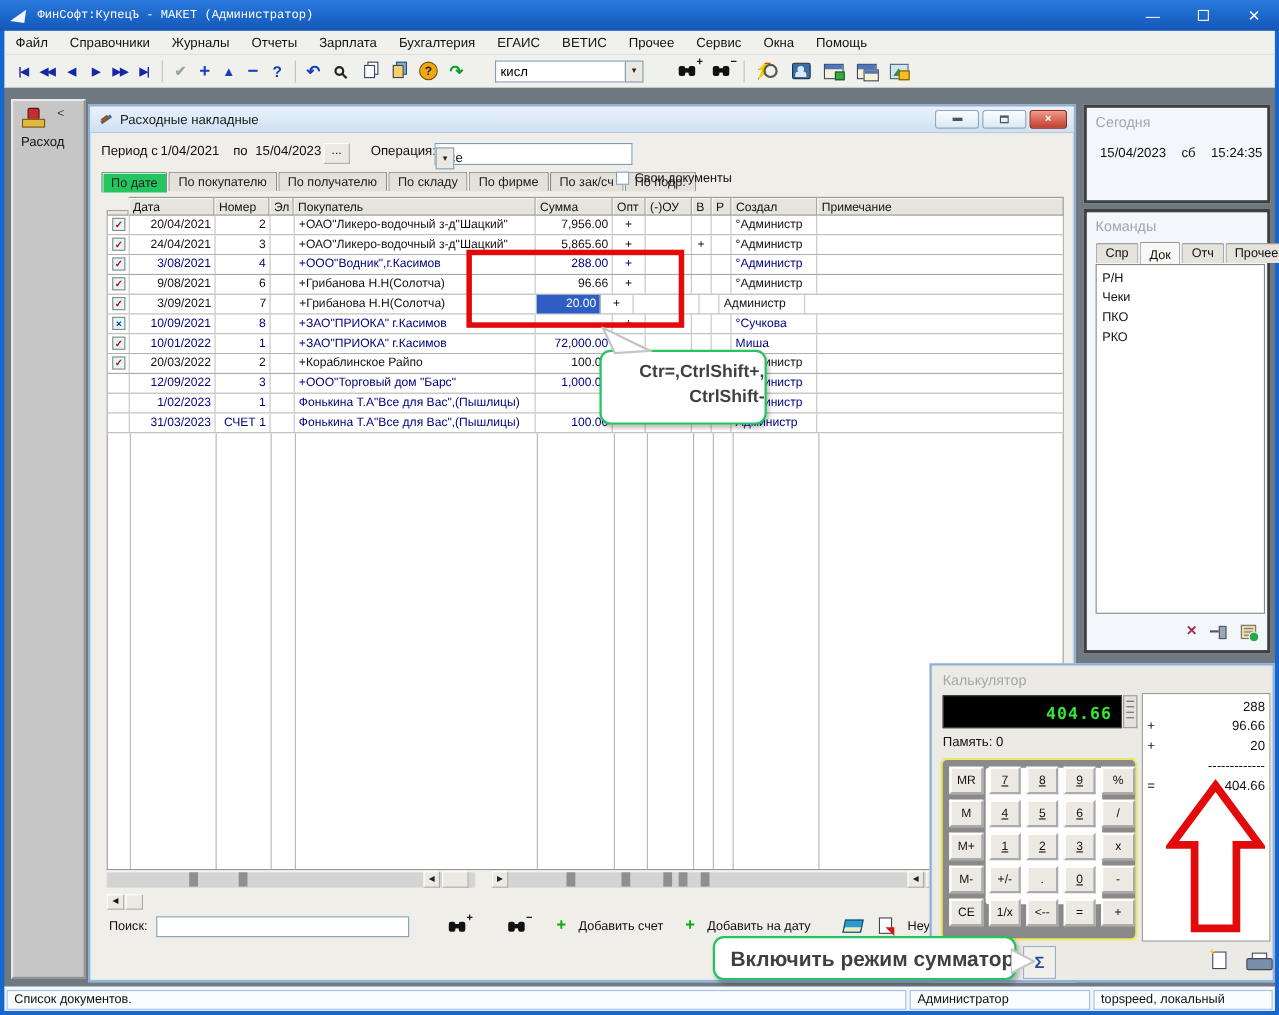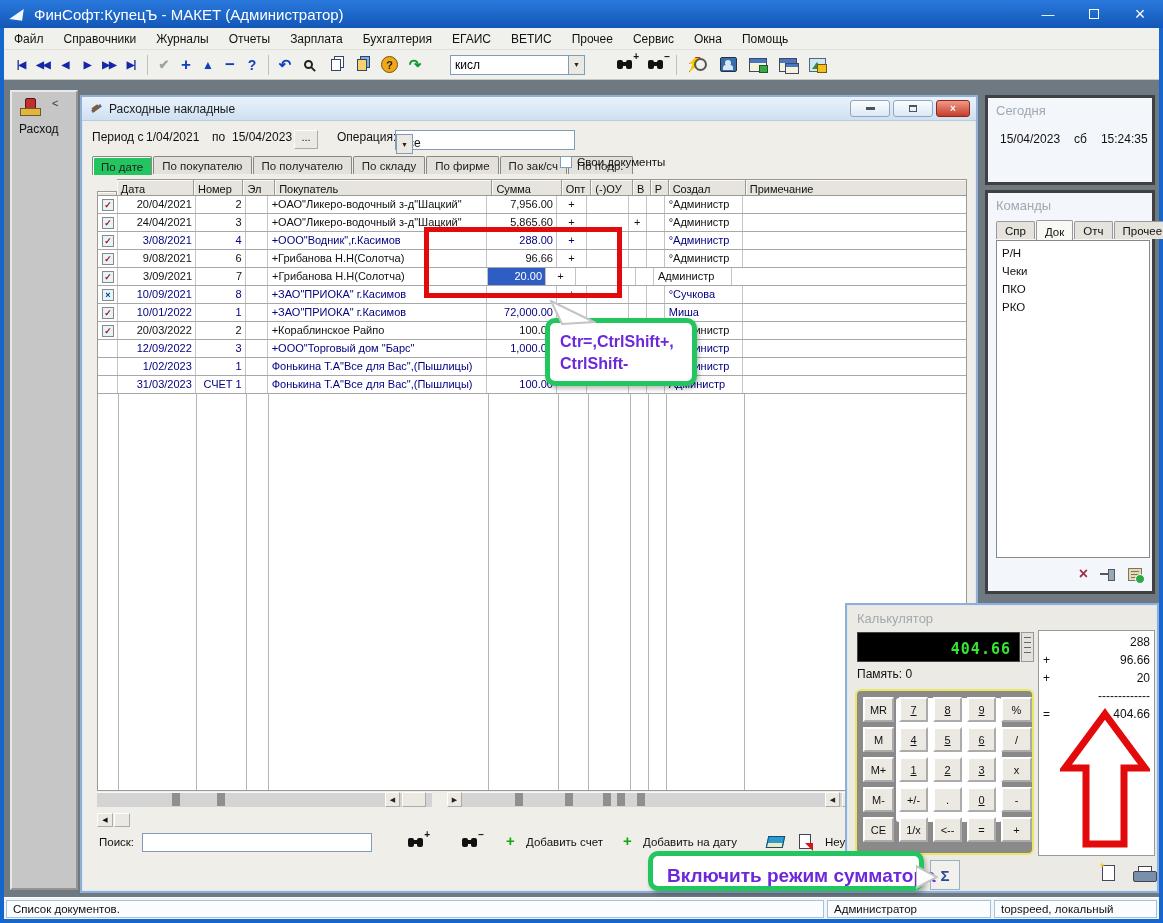--- a/index.html
+++ b/index.html
@@ -3,21 +3,21 @@
 <meta charset="utf-8">
 <style>
   * { margin:0; padding:0; box-sizing:border-box; }
   html,body { width:1163px; height:923px; overflow:hidden; }
   body { font-family:"Liberation Sans", sans-serif; font-size:11px; background:#1667cd; position:relative; color:#111; }
 
   
   .titlebar { position:absolute; left:0; top:0; width:1163px; height:28px; background:linear-gradient(#2a79dd,#1257b8); display:flex; align-items:center; color:#fff; }
   .app-icon { width:18px; height:16px; margin:0 8px 0 8px; position:relative; }
   .app-icon::before { content:""; position:absolute; left:2px; top:2px; width:0; height:0; border-left:13px solid transparent; border-bottom:12px solid #f2f6fb; transform:rotate(8deg); }
-  .app-title { font-size:15px; }
+  .app-title { font-size:11px;font-family:Liberation Mono, monospace; }
   .winctl { margin-left:auto; display:flex; height:28px; }
   .winctl span { width:46px; height:28px; display:flex; align-items:center; justify-content:center; color:#fff; font-size:13px; }
   .maxbox { width:10px; height:10px; border:1px solid #fff; display:inline-block; }
 
   .menubar { position:absolute; left:4px; top:28px; width:1155px; height:22px; background:#f0f0ec; display:flex; align-items:center; gap:0; border-bottom:1px solid #e0e0d8; }
   .menu-item { padding:3px 10px; font-size:12px; color:#111; }
 
   .toolbar { position:absolute; left:4px; top:50px; width:1155px; height:30px; background:#f0f0ec; display:flex; align-items:center; border-bottom:1px solid #c8c8c0; }
   .tbtn { min-width:22px; height:22px; display:flex; align-items:center; justify-content:center; font-weight:bold; }
   .nav { color:#1626a8; font-size:10px; letter-spacing:-1px; }
@@ -172,21 +172,21 @@
   .top { width:12px; } .tv { flex:1; text-align:right; }
   .calc-footer-sigma { position:absolute; left:83px; top:255px; width:30px; height:30px; background:#f2f0ea; border:1px solid #9ab0c8; display:flex; align-items:center; justify-content:center; font-size:15px; color:#2a4a9a; font-weight:bold; }
   .icon-newdoc { position:absolute; left:255px; top:260px; width:13px; height:16px; background:#fff; border:1px solid #446; }
   .icon-newdoc::before { content:""; position:absolute; left:-4px; top:-4px; width:6px; height:6px; background:#f6d020; clip-path:polygon(50% 0,62% 38%,100% 50%,62% 62%,50% 100%,38% 62%,0 50%,38% 38%); }
   .calc .icon-printer2 { position:absolute; left:286px; top:261px; width:22px; height:16px; }
   .icon-printer2::before { content:""; position:absolute; left:5px; top:0; width:12px; height:6px; background:#fff; border:1px solid #445; }
   .icon-printer2::after { content:""; position:absolute; left:0; top:5px; width:22px; height:9px; background:#7890aa; border:1px solid #445; border-radius:2px; }
 
   
   .ann-rect { position:absolute; left:420px; top:147px; width:198px; height:71px; border:5px solid #e20a0a; z-index:4; }
-  .tip { position:absolute; background:#fff; border:5px solid #22c55e; border-radius:10px; color:#6d28d9; font-weight:bold; box-shadow:2px 3px 4px rgba(0,0,0,.25); z-index:5; }
+  .tip { position:absolute; background:#fff; border:2px solid #22c55e; border-radius:10px; color:#404040; font-weight:bold; box-shadow:2px 3px 4px rgba(0,0,0,.25); z-index:5;text-align:right; }
   .tip1 { left:541px; top:238px; width:152px; height:68px; font-size:16px; padding:8px 0 0 10px; line-height:22px; }
   .tip1 svg { position:absolute; left:-2px; top:-23px; }
   .tip2 { left:644px; top:771px; width:276px; height:40px; font-size:19px; padding:9px 0 0 14px; white-space:nowrap; }
   .tip2 svg { position:absolute; right:-19px; top:7px; }
   .ann-arrow { position:absolute; left:1056px; top:628px; z-index:6; }
 
   
   .statusbar { position:absolute; left:4px; top:897px; width:1155px; height:22px; background:#f2f4f6; border-top:1px solid #fff; display:flex; align-items:center; }
   .sb-panel { height:18px; margin-top:0px; border:1px solid #9fc2e0; background:#fbfcfe; font-size:11.5px; padding:2px 6px 0; position:absolute; top:2px; white-space:nowrap; overflow:hidden; }
 </style>
@@ -305,21 +305,21 @@
     <div class="own-docs">
       <span class="cbx"></span>
       <span>Свои документы</span>
     </div>
 
     <div class="tablewrap">
       <div class="thead" id="thead">
           <div class="hcell" style="width: 20px;"></div>
           <div class="hcell" style="width: 78px;">Дата</div>
           <div class="hcell" style="width: 50px;">Номер</div>
-          <div class="hcell" style="width: 32px;">Эл</div>
+          <div class="hcell" style="width: 22px;">Эл</div>
           <div class="hcell" style="width: 220px;">Покупатель</div>
           <div class="hcell" style="width: 70px;">Сумма</div>
           <div class="hcell" style="width: 30px;">Опт</div>
           <div class="hcell" style="width: 42px;">(-)ОУ</div>
           <div class="hcell" style="width: 18px;">В</div>
           <div class="hcell" style="width: 18px;">Р</div>
           <div class="hcell" style="width: 78px;">Создал</div>
           <div class="hcell" style="width: 224px;">Примечание</div>
         </div>
       <div class="tbody" id="tbody">

